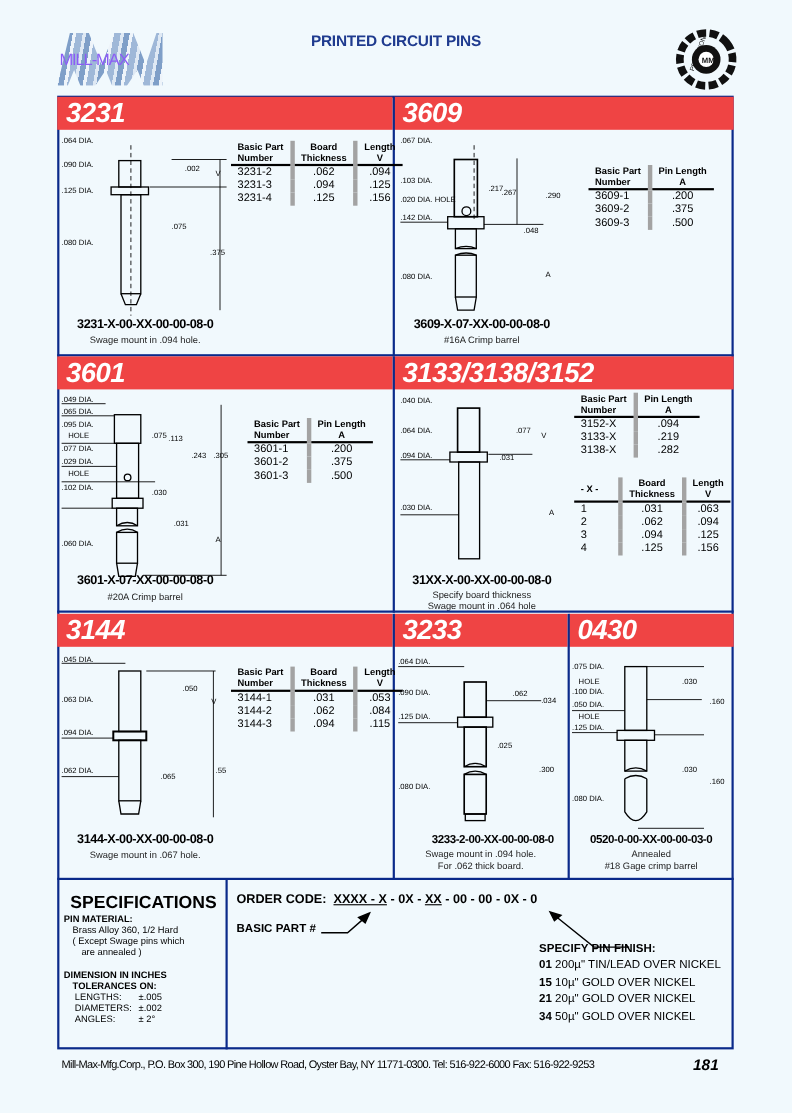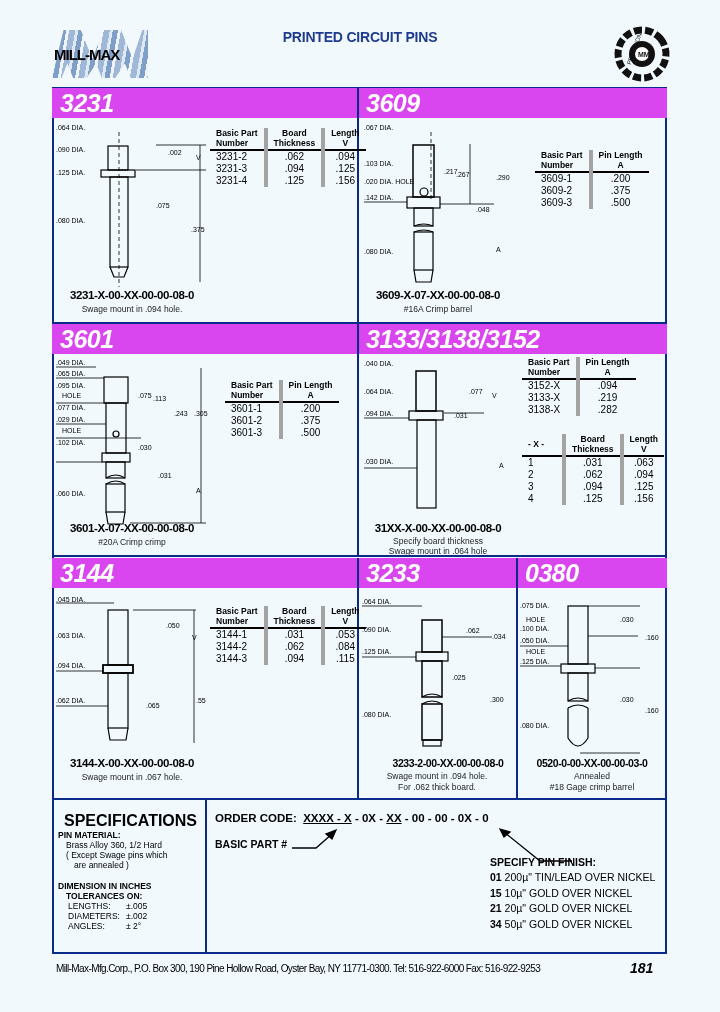--- a/index.html
+++ b/index.html
@@ -1,24 +1,24 @@
 <!DOCTYPE html>
 <html><head>
 <meta charset="utf-8">
 <style>
   html,body{margin:0;padding:0;}
   body{width:720px;height:1012px;background:#f1f9fd;position:relative;overflow:hidden;font-family:"Liberation Sans",sans-serif;color:#000;}
   .abs{position:absolute;}
   .logo{left:52px;top:30px;width:96px;height:48px;}
   .logo .bars{position:absolute;inset:0;background:repeating-linear-gradient(100deg,#9fb8d8 0 6px,#dfe9f4 6px 9px,#7f9fc8 9px 14px,#eef4fa 14px 17px);clip-path:polygon(0 100%,12% 0,30% 0,42% 60%,54% 0,72% 0,84% 60%,94% 0,100% 0,100% 100%,82% 100%,76% 70%,66% 100%,52% 100%,46% 70%,36% 100%,22% 100%,16% 70%,10% 100%);}
-  .logo .txt{position:absolute;left:2px;top:16px;font-weight:bold;font-size:15px;letter-spacing:-1px;color:#000000;font-style:normal;}
+  .logo .txt{position:absolute;left:2px;top:16px;font-weight:normal;font-size:15px;letter-spacing:-1px;color:#8b5cf6;font-style:normal;}
   .title{left:0;width:720px;top:29px;text-align:center;font-weight:bold;font-size:14px;color:#1f3b8f;letter-spacing:-.2px;}
   .seal{left:614px;top:24px;width:52px;height:58px;}
   .frame{left:52px;top:87px;width:615px;height:867px;border:2px solid #0a2a8a;box-sizing:border-box;}
-  .band{background:#d946ef;height:30px;color:#fff;font-weight:bold;font-style:italic;font-size:25px;line-height:30px;padding-left:8px;box-sizing:border-box;letter-spacing:-.5px;}
+  .band{background:#ef4444;height:30px;color:#fff;font-weight:bold;font-style:italic;font-size:25px;line-height:30px;padding-left:8px;box-sizing:border-box;letter-spacing:-.5px;}
   .vline{background:#0a2a8a;width:2px;}
   .hline{background:#0a2a8a;height:2px;}
   .partcode{font-weight:bold;font-size:11.5px;letter-spacing:-.4px;text-align:center;}
   .note{font-size:8.5px;text-align:center;color:#222;line-height:11px;}
   table.spec{border-collapse:collapse;font-size:10px;}
   table.spec th{font-size:8.5px;font-weight:bold;line-height:10px;padding:0 6px 1px;text-align:center;border-bottom:2px solid #000;}
   table.spec td{padding:0 6px;line-height:12px;text-align:center;}
   table.spec td:first-child,table.spec th:first-child{text-align:left;}
   table.spec .br{border-right:4px solid #a3a3a3;}
   .dim{font-size:7px;color:#444;}
@@ -219,21 +219,21 @@
         <td class="br">3601-2</td>
         <td>.375</td>
       </tr>
     <tr>
         <td class="br">3601-3</td>
         <td>.500</td>
       </tr>
   </tbody>
 </table>
 <div class="abs partcode" style="left:52px;top:522px;width:160px;">3601-X-07-XX-00-00-08-0</div>
-<div class="abs note" style="left:52px;top:537px;width:160px;">#20A Crimp crimp</div>
+<div class="abs note" style="left:52px;top:537px;width:160px;">#20A Crimp barrel</div>
 
 <div class="abs" style="left:364px;top:358px;width:150px;height:160px;">
   <svg width="150" height="160">
     <g stroke="#000" fill="none" stroke-width="1.2">
       <rect x="52" y="13" width="20" height="40" stroke-width="1.5"></rect>
       <rect x="45" y="53" width="34" height="9"></rect>
       <rect x="53" y="62" width="19" height="88"></rect>
       <line x1="0" y1="60" x2="45" y2="60" stroke-width=".8"></line>
       <line x1="0" y1="110" x2="53" y2="110" stroke-width=".8"></line>
       <line x1="80" y1="55" x2="120" y2="55" stroke-width=".8"></line>
@@ -301,21 +301,21 @@
       </tr>
   </tbody>
 </table>
 <div class="abs partcode" style="left:358px;top:522px;width:160px;">31XX-X-00-XX-00-00-08-0</div>
 <div class="abs note" style="left:358px;top:536px;width:160px;">Specify board thickness</div>
 <div class="abs note" style="left:358px;top:546px;width:160px;">Swage mount in .064 hole</div>
 
 <div class="abs hline" style="left:52px;top:555px;width:615px;"></div>
 <div class="abs band" style="left:52px;top:558px;width:305px;">3144</div>
 <div class="abs band" style="left:358px;top:558px;width:158px;">3233</div>
-<div class="abs band" style="left:517px;top:558px;width:150px;">0380</div>
+<div class="abs band" style="left:517px;top:558px;width:150px;">0430</div>
 <div class="abs vline" style="left:357px;top:558px;height:242px;"></div>
 <div class="abs vline" style="left:516px;top:558px;height:242px;"></div>
 
 <div class="abs" style="left:56px;top:598px;width:160px;height:150px;">
   <svg width="160" height="150">
     <g stroke="#000" fill="none" stroke-width="1.2">
       <rect x="52" y="12" width="20" height="55"></rect>
       <rect x="47" y="67" width="30" height="8" stroke-width="1.8"></rect>
       <rect x="52" y="75" width="20" height="55"></rect>
       <path d="M52 130 L54 142 L70 142 L72 130"></path>

